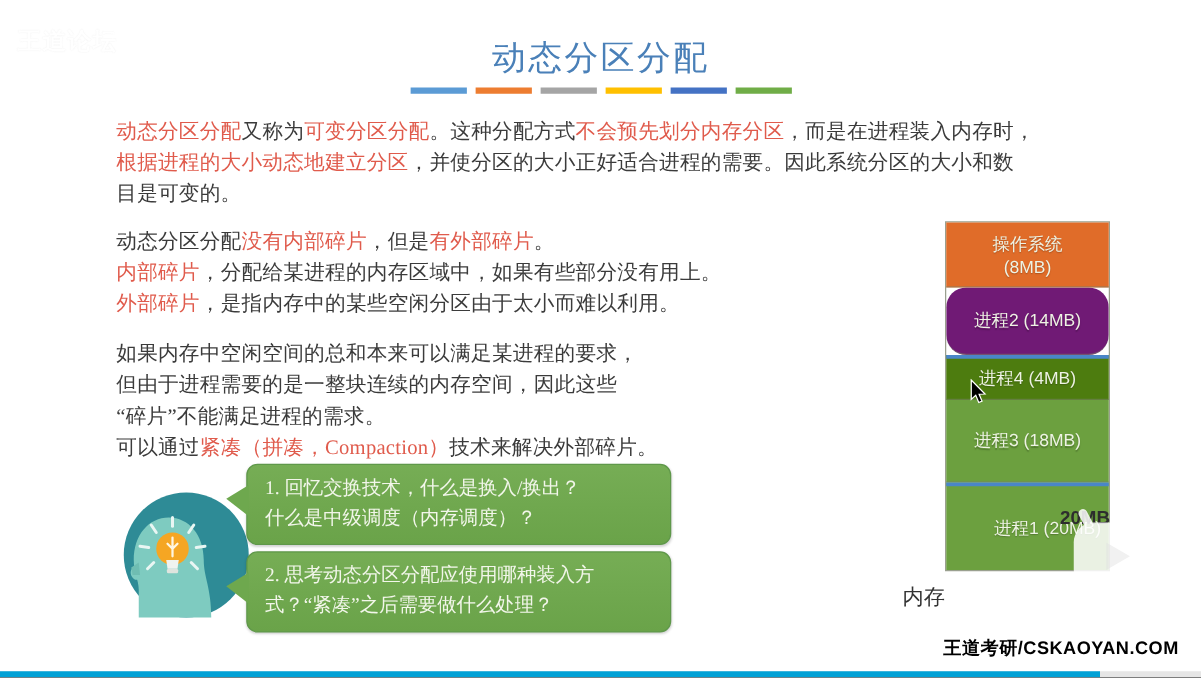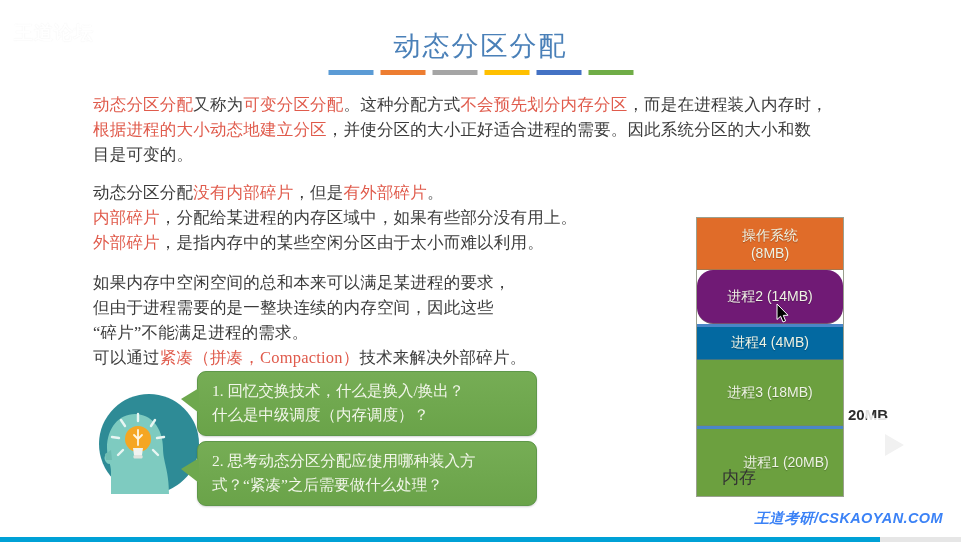--- a/index.html
+++ b/index.html
@@ -79,27 +79,26 @@
     letter-spacing: .2px;
   }
   .para .hl { color: #e05b4c; }
   #para-1 { left: 93px; top: 92px; width: 790px; }
   #para-2 { left: 93px; top: 180px; width: 620px; }
   #para-3 { left: 93px; top: 270px; width: 620px; }
 
   
   #memory-diagram {
     position: absolute;
-    left: 696px;
+    left: 756px;
     top: 177px;
-    width: 148px;
+    width: 132px;
     border: 1px solid #9aa08f;
     box-sizing: border-box;
     background: #fff;
-    margin-top: 40px;
   }
   .mem-block {
     position: relative;
     box-sizing: border-box;
     display: flex;
     flex-direction: column;
     align-items: center;
     justify-content: center;
     color: #eef3e4;
     font-family: "Liberation Sans", sans-serif;
@@ -188,23 +187,22 @@
   }
 
   
   #site-watermark {
     position: absolute;
     right: 18px;
     bottom: 14px;
     font-family: "Liberation Sans", sans-serif;
     font-size: 14.5px;
     font-weight: 700;
-    color: #3b82f6;
+    color: #000000;
     letter-spacing: .4px;
-    font-style: italic;
   }
   #progress-track {
     position: absolute;
     left: 0;
     bottom: 0;
     width: 961px;
     height: 5px;
     background: #e6e6e6;
   }
   #progress-fill {
@@ -247,21 +245,21 @@
 可以通过</span><span class="hl">紧凑（拼凑，Compaction）</span><span>技术来解决外部碎片。</span></div>
 
   <div id="memory-diagram">
       <div class="mem-block" style="height: 52px; background: rgb(224, 108, 41);">
         <div>操作系统</div>
         <div class="l2">(8MB)</div>
       </div>
       <div class="mem-block" style="height: 54px; background: #701a75; border-radius: 16px;">
         <div>进程2 (14MB)</div>
       </div>
-      <div class="mem-block sep-top" style="height: 36px; background: #0369a1;">
+      <div class="mem-block sep-top" style="height: 36px; background: #4d7c0f;">
         <div>进程4 (4MB)</div>
       </div>
       <div class="mem-block" style="height: 66px; background: rgb(108, 160, 63);">
         <div>进程3 (18MB)</div>
       </div>
       <div class="mem-block sep-top" style="height: 70px; background: rgb(108, 160, 63); padding-left: 32px;">
         <div>进程1 (20MB)</div>
       </div>
     </div>
   <div id="memory-caption">内存</div>

